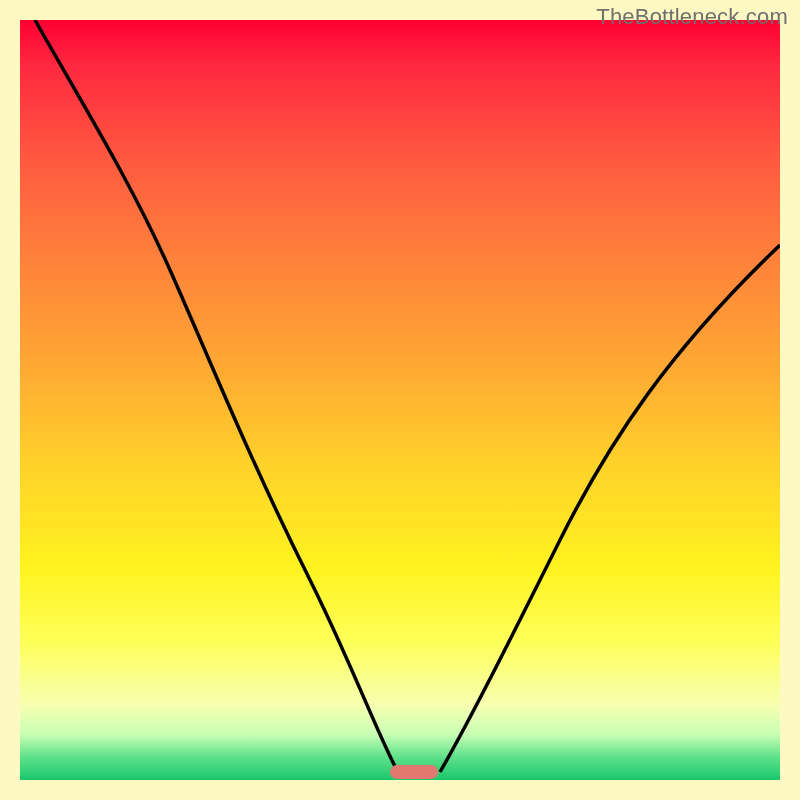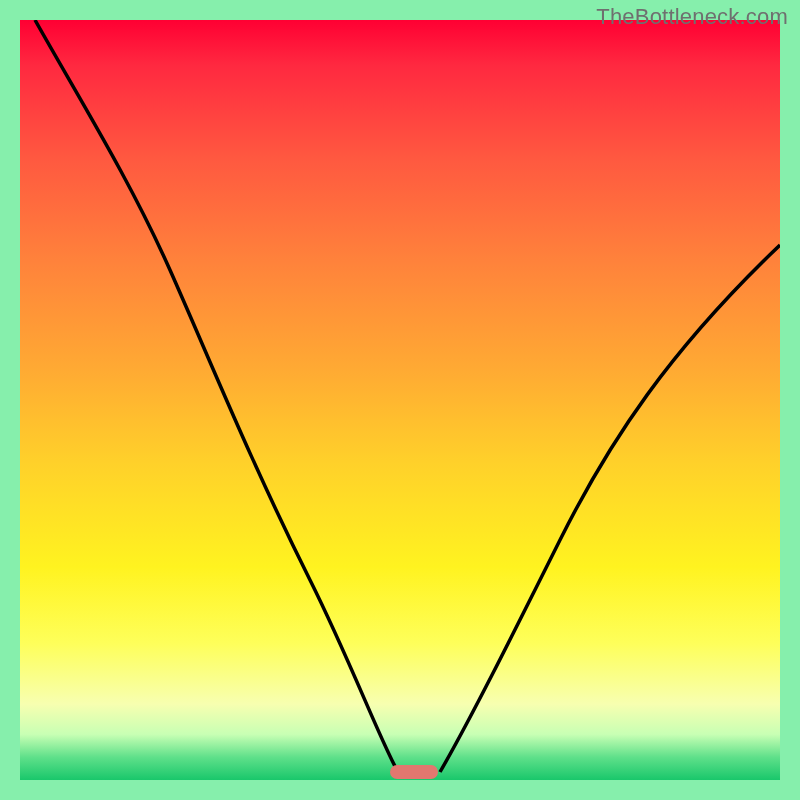--- a/index.html
+++ b/index.html
@@ -7,21 +7,21 @@
     width: 800px;
     height: 800px;
     background: #000;
     position: relative;
     overflow: hidden;
     font-family: Arial, Helvetica, sans-serif;
   }
   .frame {
     position: absolute;
     inset: 0;
-    background: #86efac;
+    background: #fef9c3;
   }
   .plot-area {
     position: absolute;
     left: 20px;
     top: 20px;
     width: 760px;
     height: 760px;
   }
   .gradient-bg {
     position: absolute;

